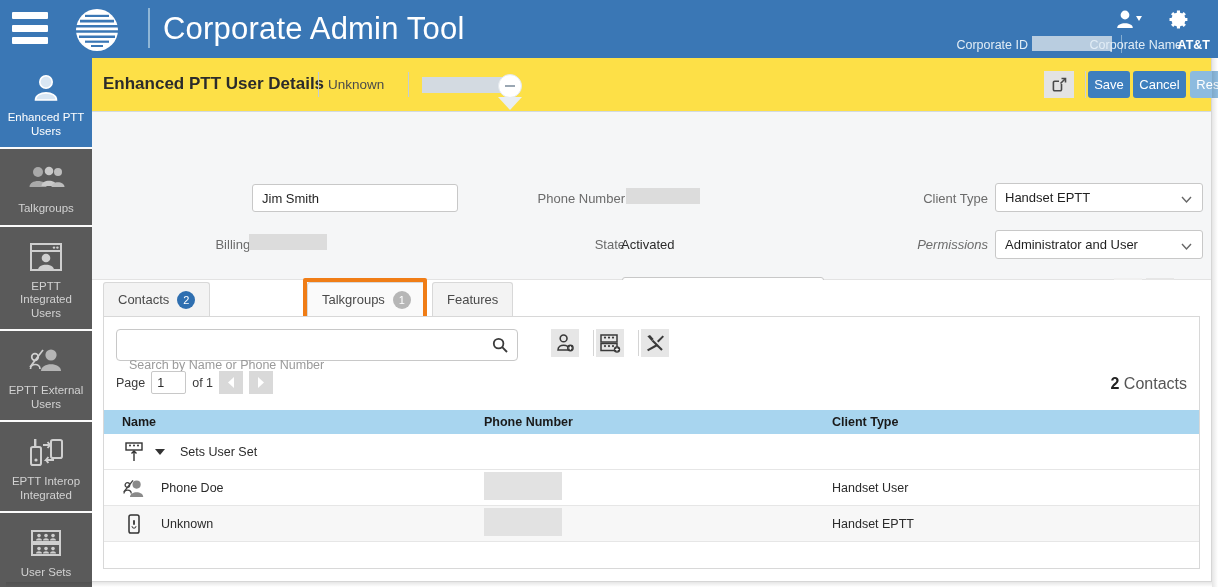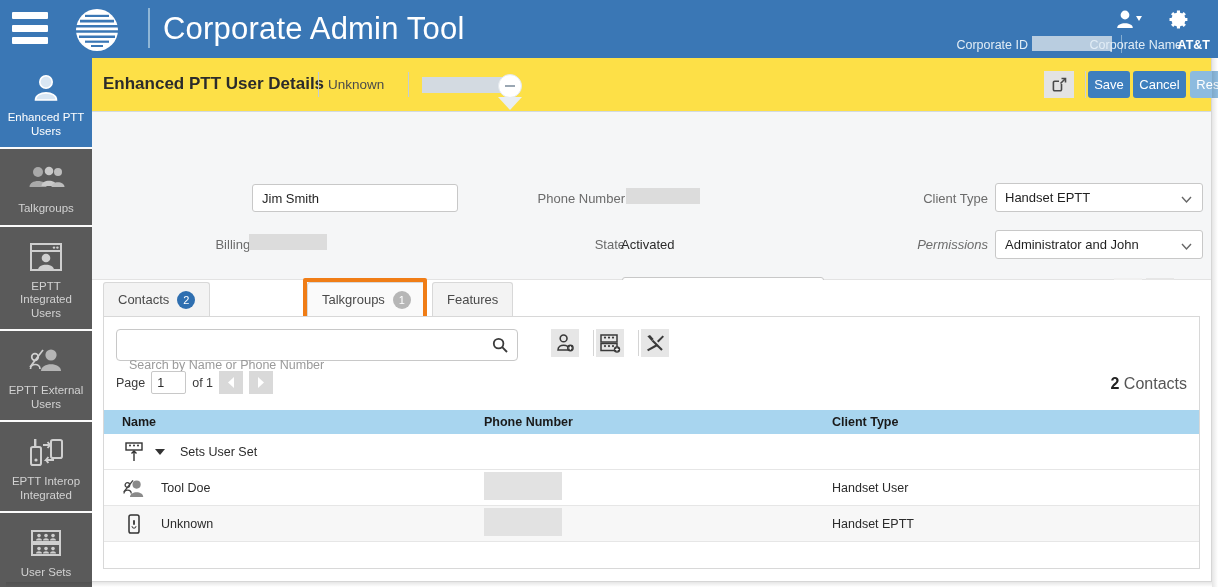--- a/index.html
+++ b/index.html
@@ -472,21 +472,21 @@
         <span>Handset EPTT</span>
         <span class="chev">
           <svg width="11" height="11" viewBox="0 0 11 11">
               <path d="M1 3 L5.5 8 L10 3" stroke="#666" stroke-width="1.4" fill="none"></path>
             </svg>
         </span>
       </div>
 
       <div class="f-label" style="left:750px; top:125px; width:146px;font-style:italic;">Permissions</div>
       <div class="f-select" style="left:903px; top:118px;">
-        <span>Administrator and John</span>
+        <span>Administrator and User</span>
         <span class="chev">
           <svg width="11" height="11" viewBox="0 0 11 11">
               <path d="M1 3 L5.5 8 L10 3" stroke="#666" stroke-width="1.4" fill="none"></path>
             </svg>
         </span>
       </div>
 
       <div class="f-label" style="left:750px; top:172px; width:146px;">Activation Code</div>
       <div class="ico-box" style="left:1022px; top:166px; background:#f0f0f0;">
         <svg width="17" height="15" viewBox="0 0 17 15">
@@ -612,21 +612,21 @@
           <div class="c-name">
             <span class="row-ico">
               <svg width="24" height="22" viewBox="0 0 24 22">
                 <circle cx="14.6" cy="7.6" r="4.1" fill="#8a8a8a"></circle>
                 <path d="M8 20 C8 13.6 21.2 13.6 21.2 20 Z" fill="#8a8a8a"></path>
                 <path d="M1.8 15 L11 3.4" stroke="#444" stroke-width="1.3" fill="none"></path>
                 <circle cx="5.4" cy="8" r="2.3" fill="none" stroke="#444" stroke-width="1.3"></circle>
                 <path d="M2 16.4 C2 12 9.2 12 9.2 16.4" fill="none" stroke="#444" stroke-width="1.3"></path>
               </svg>
             </span>
-            <span style="margin-left:6px;">Tool Doe</span>
+            <span style="margin-left:6px;">Phone Doe</span>
           </div>
           <div class="c-phone"><span class="ph-redact"></span></div>
           <div class="c-type">Handset User</div>
         </div>
 
         <div class="tbl-row alt">
           <div class="c-name">
             <span class="row-ico">
               <svg width="18" height="22" viewBox="0 0 18 22">
                 <rect x="4" y="2" width="10" height="18" rx="1.8" fill="none" stroke="#333" stroke-width="1.5"></rect>

